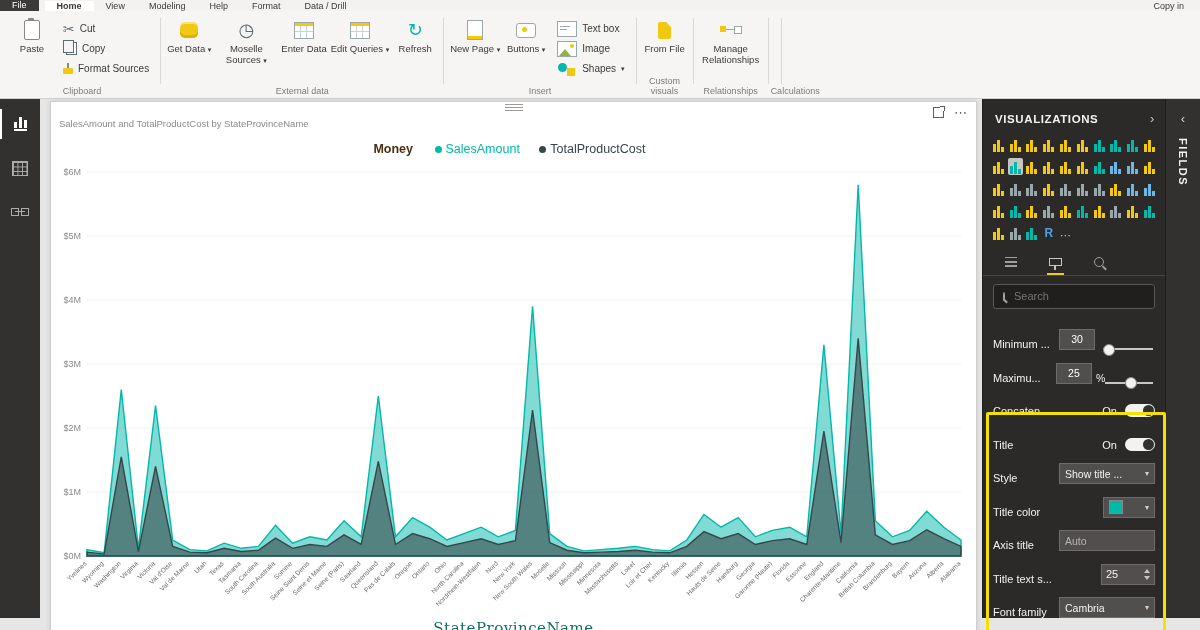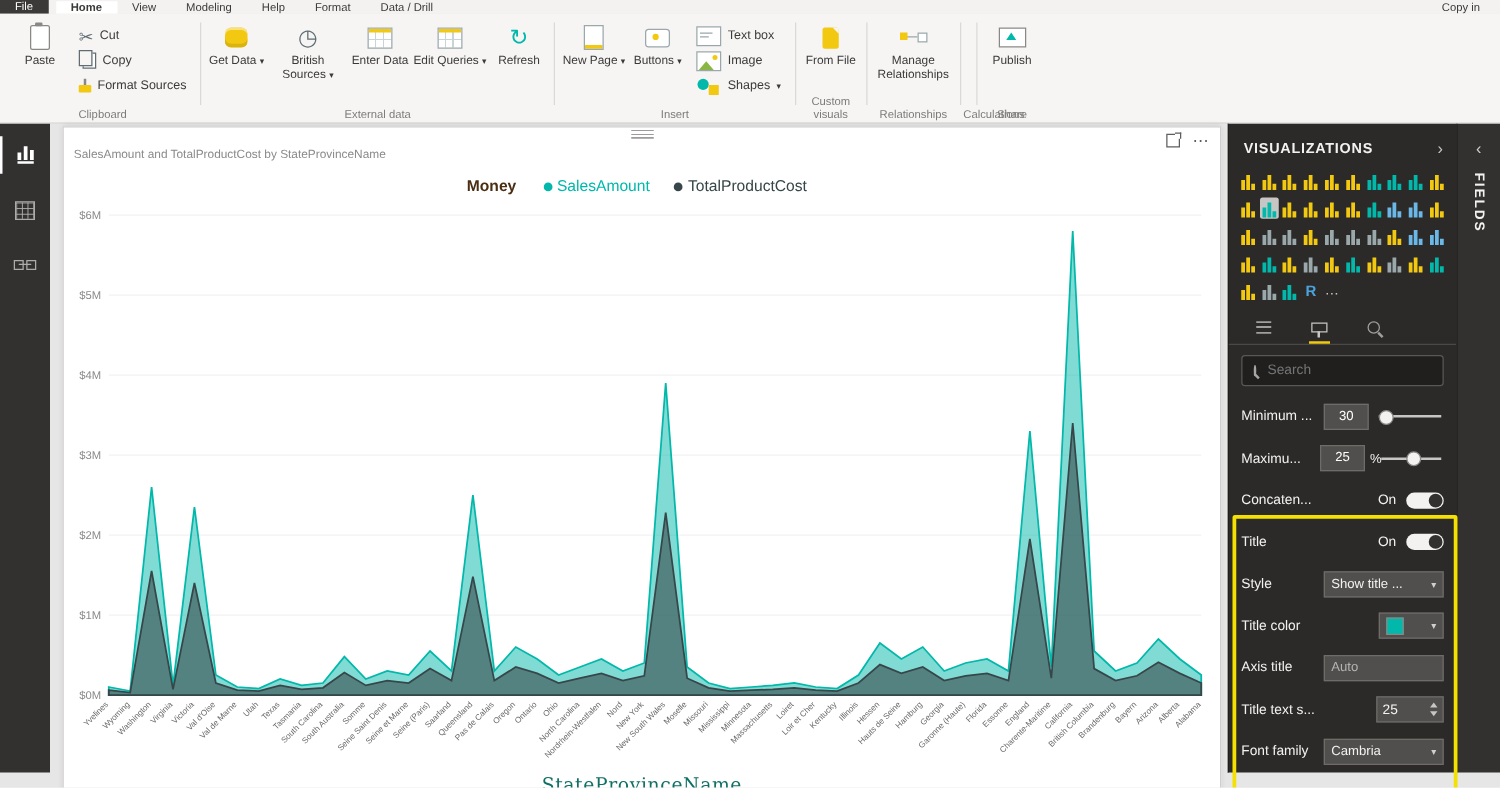--- a/index.html
+++ b/index.html
@@ -109,21 +109,21 @@
   .ic-fieldlist{width:12px;height:10px;background:repeating-linear-gradient(#c8c6c4 0 1.5px,transparent 1.5px 4.2px);}
   .ic-roller{width:11px;height:6px;border:1.5px solid #c8c6c4;position:relative;}
   .ic-roller::after{content:"";position:absolute;left:4px;top:6px;width:2px;height:5px;background:#c8c6c4;}
   .ic-analytic{width:8px;height:8px;border:1.5px solid #c8c6c4;border-radius:50%;position:relative;}
   .ic-analytic::after{content:"";position:absolute;width:5px;height:1.5px;background:#c8c6c4;transform:rotate(45deg);right:-4px;bottom:-2px;}
   .search-box{margin:8px 10px;display:flex;align-items:center;height:24px;background:#201f1e;border:1px solid #5a5856;border-radius:3px;}
   .ic-mag{width:7px;height:7px;border:1.5px solid #a8a6a4;border-radius:50%;position:relative;margin:0 7px 0 9px;}
   .ic-mag::after{content:"";position:absolute;width:5px;height:1.5px;background:#a8a6a4;transform:rotate(45deg);right:-4px;bottom:-2px;}
   .search-box input{flex:1;background:transparent;border:none;outline:none;color:#d2d0ce;font-size:11px;font-family:inherit;}
   .fmt-rows{flex:1;}
-  .fmt-row{height:33.5px;display:flex;align-items:center;padding:0 10px;font-size:11px;color:#f3f2f1;}
+  .fmt-row{height:33.5px;display:flex;align-items:flex-end;padding:0 10px;font-size:11px;color:#f3f2f1;}
   .fmt-label{width:66px;white-space:nowrap;overflow:hidden;}
   .valbox{background:#514f4d;border:1px solid #6e6b68;color:#fff;min-width:30px;height:19px;line-height:19px;text-align:center;font-size:10.5px;padding:0 2px;}
   .pct{margin-left:4px;font-size:10.5px;}
   .slider{width:50px;height:2px;background:#c8c6c4;position:relative;margin-left:auto;margin-right:2px;}
   .knob{width:10px;height:10px;border-radius:50%;background:#f3f2f1;border:1px solid #8a8886;position:absolute;top:-4.5px;}
   .onlabel{margin-left:auto;margin-right:8px;}
   .toggle{width:30px;height:13px;border-radius:7px;background:#f3f2f1;position:relative;cursor:pointer;}
   .tknob{position:absolute;right:1px;top:1px;width:11px;height:11px;border-radius:50%;background:#323130;}
   .ddown{margin-left:auto;background:#514f4d;border:1px solid #6e6b68;height:19px;display:flex;align-items:center;min-width:84px;padding:0 5px;font-size:10.5px;cursor:pointer;justify-content:space-between;}
   .ddown .caret{font-size:8px;color:#d2d0ce;margin-left:5px;}
@@ -190,21 +190,21 @@
       <div class="bigbtn">
         <span class="ic">
             <span class="ic-db"></span>
           </span>
         <span class="blabel"><span>Get Data</span> <span class="drop">▾</span></span>
       </div>
       <div class="bigbtn">
         <span class="ic">
             <span class="gi big">◷</span>
           </span>
-        <span class="blabel"><span>British Sources</span> <span class="drop">▾</span></span>
+        <span class="blabel"><span>Moselle Sources</span> <span class="drop">▾</span></span>
       </div>
       <div class="bigbtn">
         <span class="ic">
             <span class="ic-table"></span>
           </span>
         <span class="blabel">Enter Data</span>
       </div>
       <div class="bigbtn">
         <span class="ic">
             <span class="ic-table"></span>
@@ -280,31 +280,20 @@
     </div>
     <div class="rg-label">Relationships</div>
   </div>
   <div class="vsep"></div>
 
   <div class="rgroup">
     <div class="rg-label">Calculations</div>
   </div>
   <div class="vsep"></div>
 
-  <div class="rgroup">
-    <div class="rg-body">
-      <div class="bigbtn">
-        <span class="ic">
-            <span class="ic-publish"></span>
-          </span>
-        <span class="blabel">Publish</span>
-      </div>
-    </div>
-    <div class="rg-label">Share</div>
-  </div>
 </div>
 
 <div class="main">
   <div class="left-rail">
     <div class="rail-item active">
       <span class="ri-report">
           <i></i>
           <i></i>
           <i></i>
         </span>

